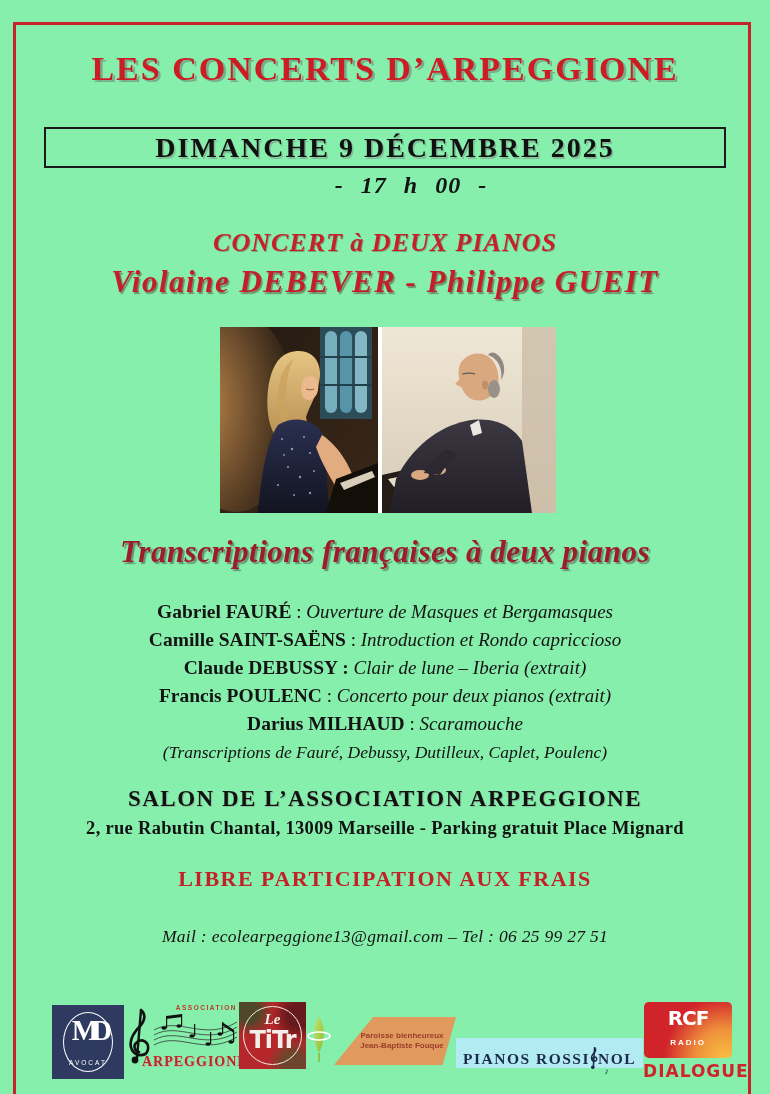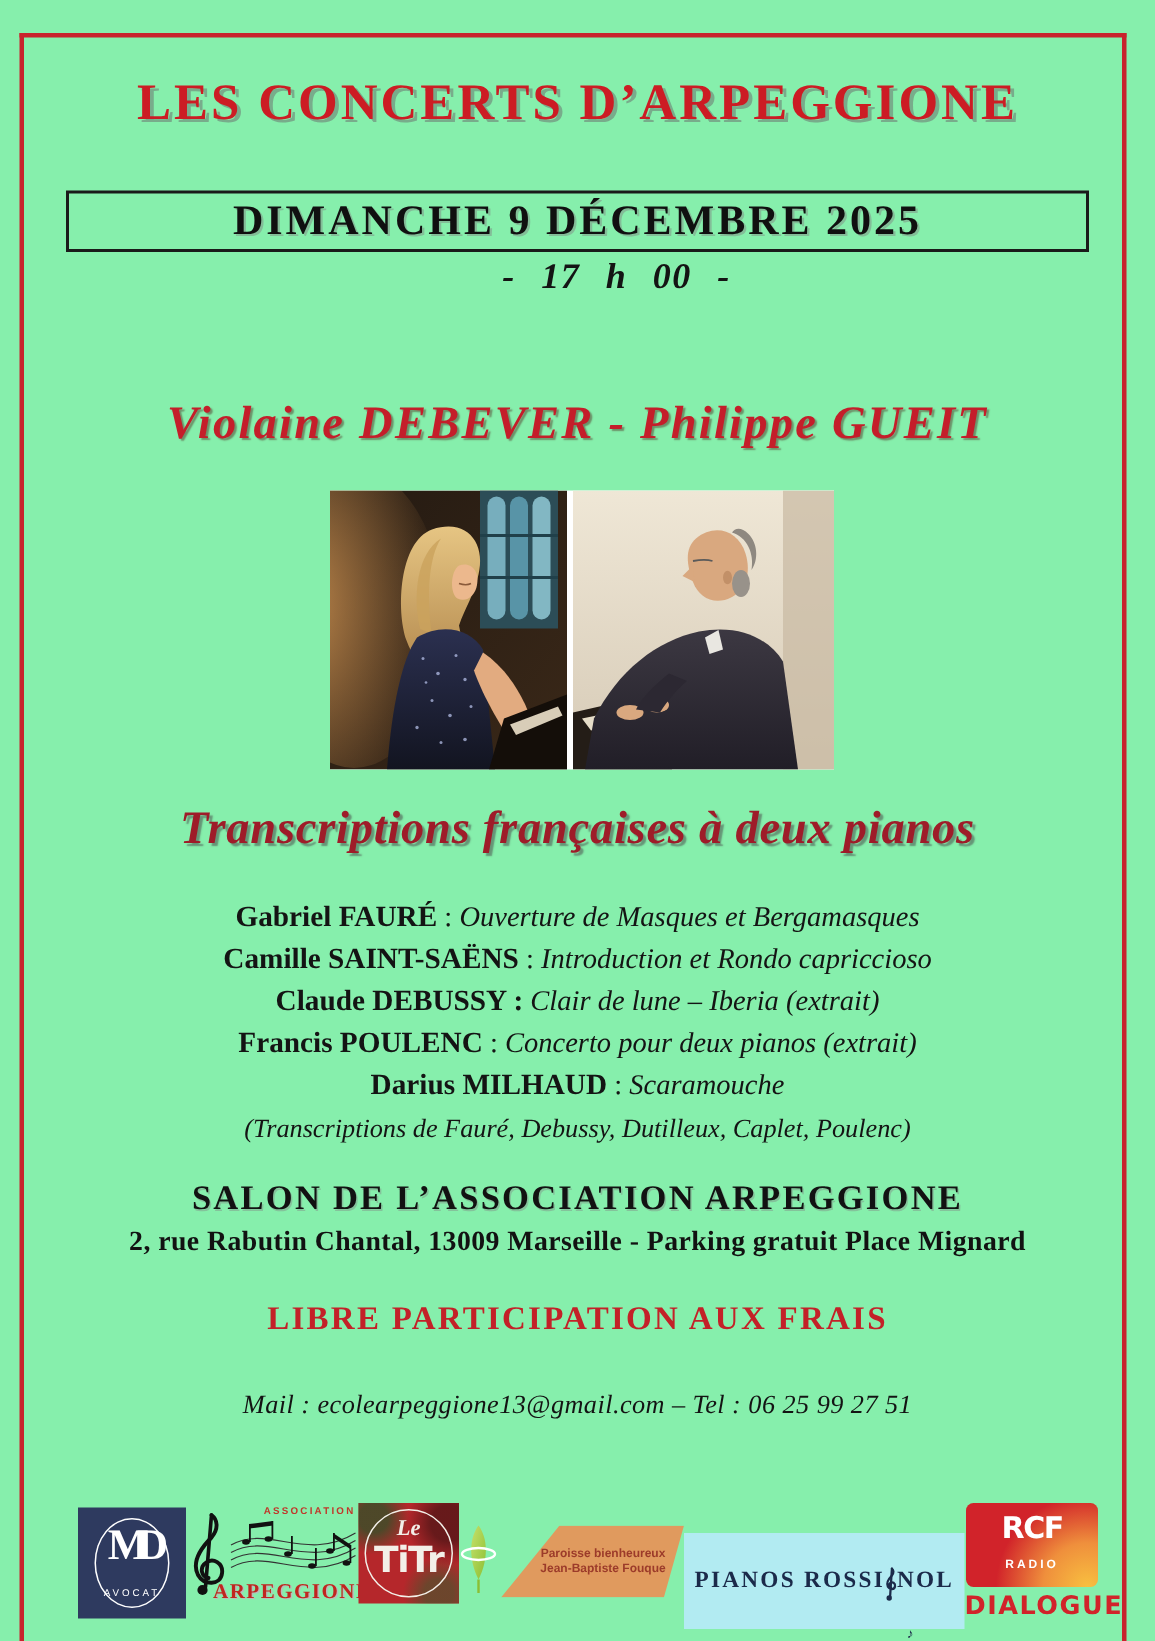--- a/index.html
+++ b/index.html
@@ -77,21 +77,21 @@
   .arp-name { position:absolute; bottom:0; left:18px; color:#c0261f; font-size:14px; font-weight:bold; letter-spacing:1px; text-shadow:1px 1px 0 #bbb; }
 
   .paroisse-logo { display:flex; align-items:flex-start; margin-top:11px; }
   .paroisse-shape {
     margin-left:2px; margin-top:4px; width:122px; height:48px; background:#e09a5e;
     clip-path:polygon(32% 0%, 100% 0%, 89% 100%, 0% 100%);
     display:flex; flex-direction:column; justify-content:center; align-items:center; padding-left:14px; box-sizing:border-box;
   }
   .paroisse-shape div { color:#9c3b2a; font-size:8px; font-weight:bold; font-family:"Liberation Sans",sans-serif; line-height:10px; }
 
-  .rossignol-logo { margin-top:20px; background:#b2ebf2; height:30px; display:flex; align-items:center; padding:17px 7px; position:relative; }
+  .rossignol-logo { margin-top:36px; background:#b2ebf2; height:30px; display:flex; align-items:flex-end; padding:0 7px; position:relative; }
   .rossignol-logo .txt { color:#1b2a4a; font-size:15.5px; font-weight:bold; letter-spacing:1.5px; }
   .rossignol-clef { margin:0 -1px; position:relative; top:2px; }
   .rossignol-note { position:absolute; bottom:-8px; right:34px; font-size:9px; color:#1b2a4a; }
 
   .rcf-logo { width:90px; text-align:center; }
   .rcf-box {
     width:88px; height:56px; margin:0 auto; border-radius:5px; position:relative;
     background:radial-gradient(circle at 92% 100%, #f8c040 0%, #ef8f3c 30%, rgba(239,143,60,0) 62%), #d1232a;
   }
   .rcf-abbr { position:absolute; top:4px; width:100%; text-align:center; color:#fff; font-size:20px; font-weight:700; font-family:"DejaVu Sans",sans-serif; letter-spacing:-1px; }
@@ -105,20 +105,21 @@
   <div class="frame"></div>
 
   <div class="cline title">LES CONCERTS D’ARPEGGIONE</div>
 
   <div class="datebox">
     <span>DIMANCHE 9 DÉCEMBRE 2025</span>
   </div>
 
   <div class="cline time">- 17 h 00 -</div>
 
+  <div class="cline concert-type">CONCERT à DEUX PIANOS</div>
 
   <div class="cline performers">Violaine DEBEVER - Philippe GUEIT</div>
 
   <div class="photo">
 
     <svg width="158" height="186" viewBox="0 0 158 186">
       <defs>
         <linearGradient id="bgL" x1="0" y1="0" x2="1" y2="1">
           <stop offset="0" stop-color="#241a12"></stop>
             <stop offset="1" stop-color="#3a2818"></stop>

